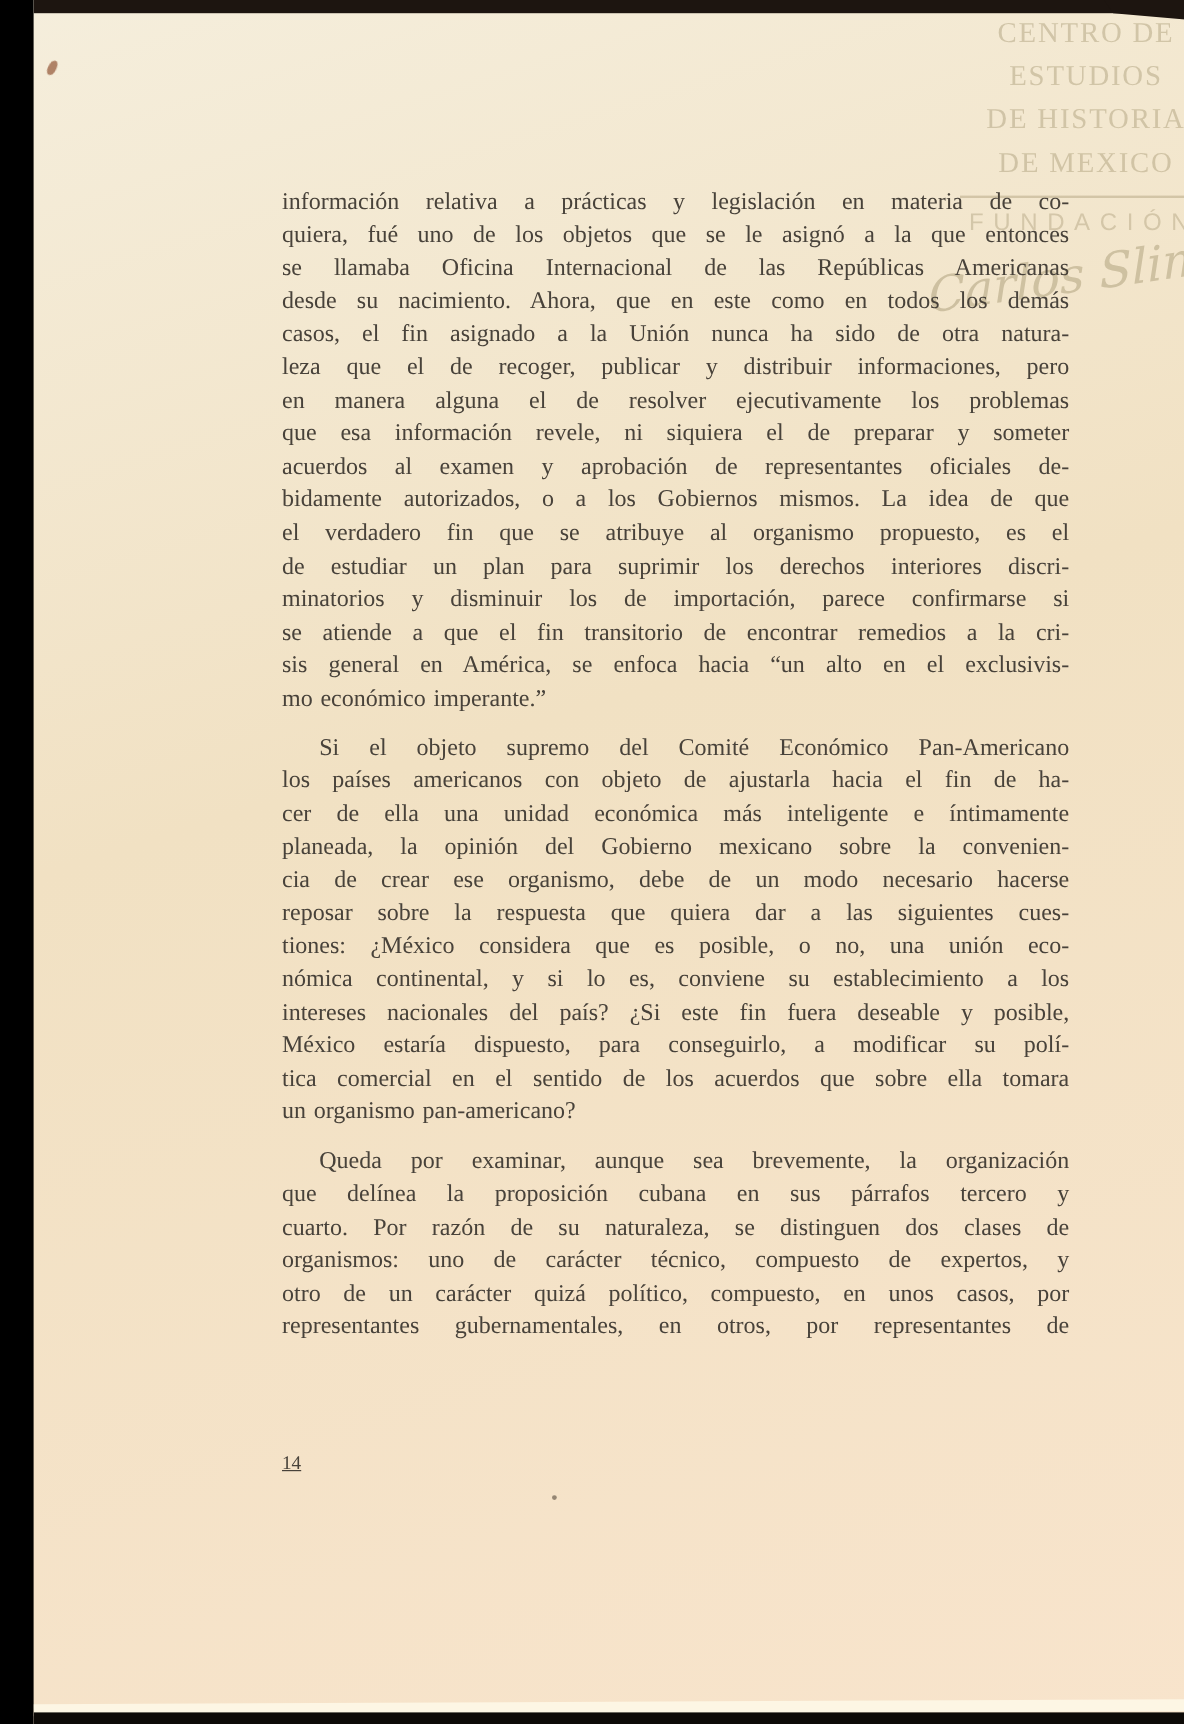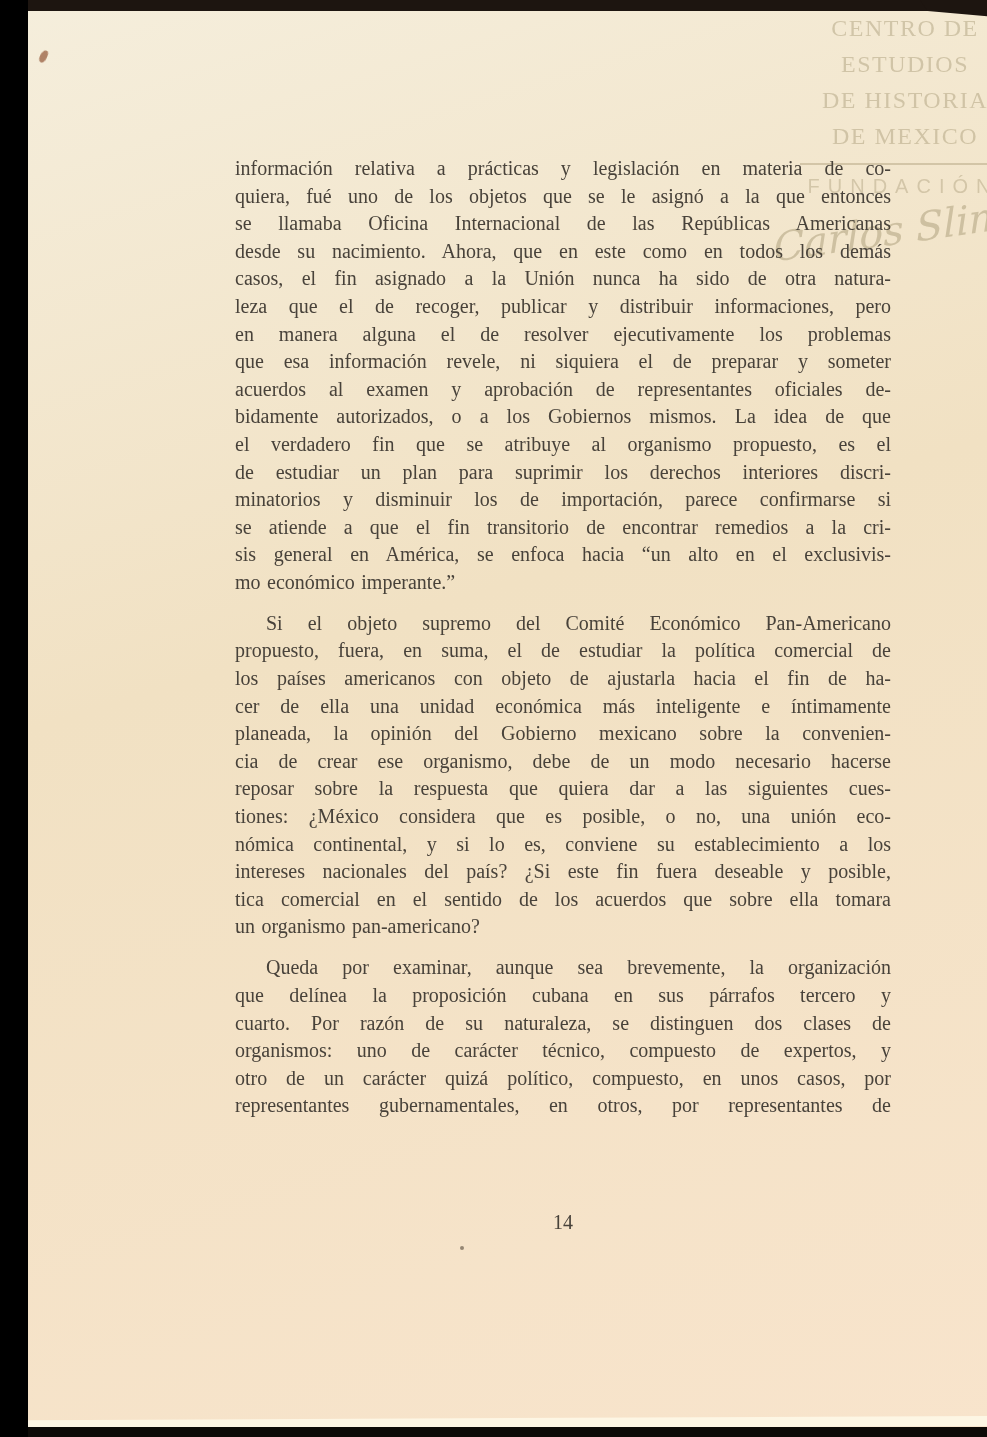--- a/index.html
+++ b/index.html
@@ -33,22 +33,22 @@
   .wm-signature{margin-top:10px;margin-left:-30px;font-family:"DejaVu Serif",serif;font-style:italic;
     font-size:40px;white-space:nowrap;opacity:.45;transform:rotate(-8deg) skewX(-6deg);}
   
   .text-block{position:absolute;left:207px;top:155px;width:656px;color:var(--ink);
     font-size:20px;word-spacing:1.5px;}
   .paragraph{margin:0 0 13.4px 0;}
   .paragraph:last-child{margin-bottom:0;}
   .line{line-height:27.6px;text-align:justify;text-align-last:justify;}
   .line.short{text-align-last:left;}
   .paragraph.indented .line.first{text-indent:31px;}
-  .page-number{position:absolute;left:207px;top:1211px;width:656px;text-align:center;
-    color:var(--ink);font-size:20px;}
+  .page-number{position:absolute;left:207px;top:1211px;width:656px;text-align:left;
+    color:var(--ink);font-size:16px;text-decoration:underline;}
   
   .speck-a{position:absolute;left:12px;top:50px;width:7px;height:13px;border-radius:60% 40% 55% 45%;
     background:rgba(146,84,52,.7);transform:rotate(22deg);filter:blur(.6px);}
   .speck-b{position:absolute;left:432px;top:1246px;width:4px;height:4px;border-radius:50%;
     background:rgba(70,58,46,.55);}
 </style>
 </head>
 <body>
 
 <div class="scan">
@@ -85,29 +85,29 @@
         <div class="line">bidamente autorizados, o a los Gobiernos mismos. La idea de que</div>
         <div class="line">el verdadero fin que se atribuye al organismo propuesto, es el</div>
         <div class="line">de estudiar un plan para suprimir los derechos interiores discri-</div>
         <div class="line">minatorios y disminuir los de importación, parece confirmarse si</div>
         <div class="line">se atiende a que el fin transitorio de encontrar remedios a la cri-</div>
         <div class="line">sis general en América, se enfoca hacia “un alto en el exclusivis-</div>
         <div class="line short">mo económico imperante.”</div>
       </div>
       <div class="paragraph indented">
         <div class="line first">Si el objeto supremo del Comité Económico Pan-Americano</div>
-        <div class="line">propuesto, fuera, en suma, el de estudiar la política comercial de</div>
         <div class="line">los países americanos con objeto de ajustarla hacia el fin de ha-</div>
         <div class="line">cer de ella una unidad económica más inteligente e íntimamente</div>
         <div class="line">planeada, la opinión del Gobierno mexicano sobre la convenien-</div>
         <div class="line">cia de crear ese organismo, debe de un modo necesario hacerse</div>
         <div class="line">reposar sobre la respuesta que quiera dar a las siguientes cues-</div>
         <div class="line">tiones: ¿México considera que es posible, o no, una unión eco-</div>
         <div class="line">nómica continental, y si lo es, conviene su establecimiento a los</div>
         <div class="line">intereses nacionales del país? ¿Si este fin fuera deseable y posible,</div>
+        <div class="line">México estaría dispuesto, para conseguirlo, a modificar su polí-</div>
         <div class="line">tica comercial en el sentido de los acuerdos que sobre ella tomara</div>
         <div class="line short">un organismo pan-americano?</div>
       </div>
       <div class="paragraph indented">
         <div class="line first">Queda por examinar, aunque sea brevemente, la organización</div>
         <div class="line">que delínea la proposición cubana en sus párrafos tercero y</div>
         <div class="line">cuarto. Por razón de su naturaleza, se distinguen dos clases de</div>
         <div class="line">organismos: uno de carácter técnico, compuesto de expertos, y</div>
         <div class="line">otro de un carácter quizá político, compuesto, en unos casos, por</div>
         <div class="line">representantes gubernamentales, en otros, por representantes de</div>

